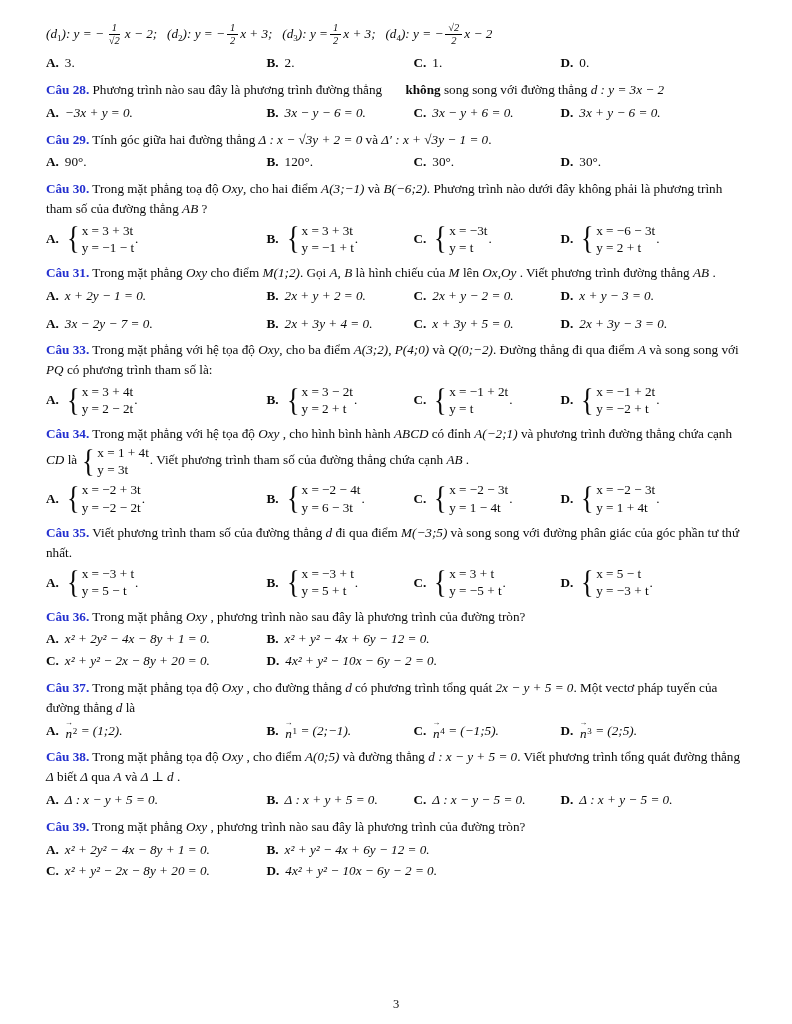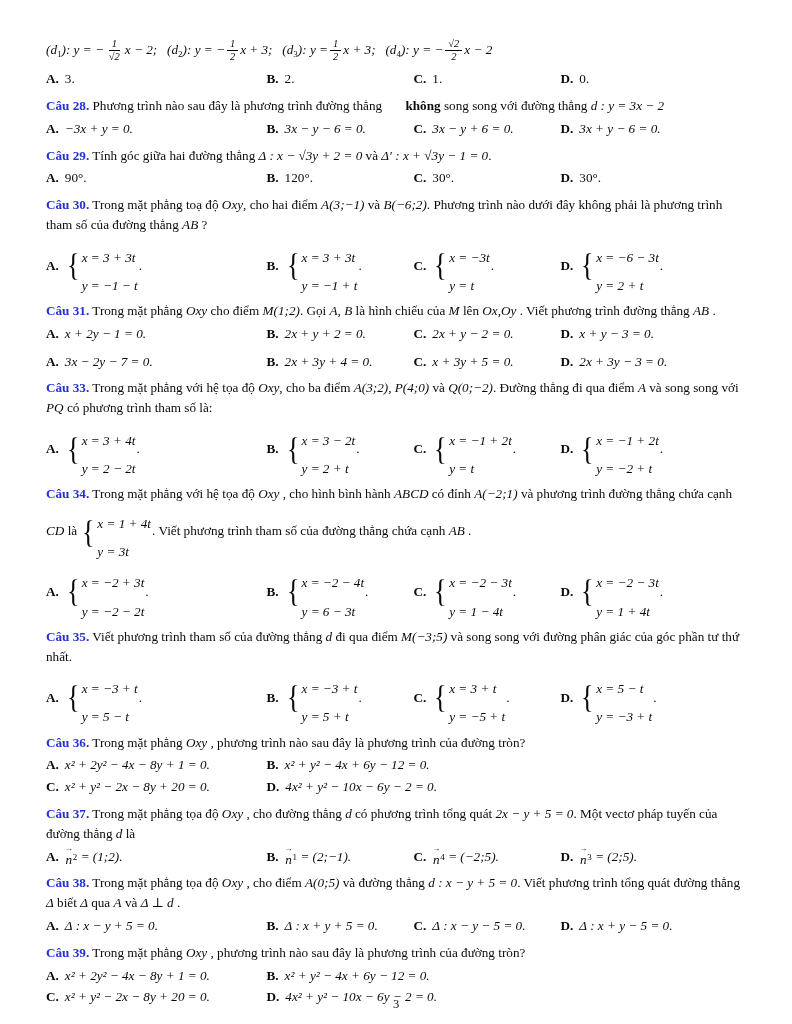--- a/index.html
+++ b/index.html
@@ -1,20 +1,20 @@
 <!DOCTYPE html>
 <html style="--accent: #2430cf;"><head>
 <meta charset="utf-8">
 <style>
   :root{ --accent:#2430cf; }
   *{ box-sizing:border-box; }
   html,body{ margin:0; padding:0; background:#ffffff; }
   .page{
     width:792px; height:1024px; position:relative; overflow:hidden;
-    padding:36px 46px 14px 46px;
+    padding:20px 46px 14px 46px;
     font-family:"Liberation Serif","DejaVu Serif",serif;
     font-size:13.2px; color:#0a0a0a; line-height:1.5;
   }
   .page span, .page b, .page sub{ white-space:pre-wrap; }
   .intro-line{ margin:2px 0 5px 0; }
   .math{ font-style:italic; font-family:"Liberation Serif","DejaVu Serif","DejaVu Sans",serif; }
   .bold-txt{ font-weight:700;margin-left:20px; }
   .qnum{ color:var(--accent); font-weight:700; }
   .question{ margin-top:6px; }
   .stem{ margin:4px 0 2px 0; }
@@ -29,21 +29,21 @@
   .frac{
     display:inline-flex; flex-direction:column; align-items:center;
     vertical-align:middle; font-size:10.5px; line-height:1.15; margin:0 2px;
     font-style:italic;
   }
   .frac .num{ border-bottom:1px solid #000; padding:0 3px; }
   .frac .den{ padding:0 3px; }
   .system{ display:inline-flex; align-items:center; vertical-align:middle; margin:0 1px; }
   .system .brace{ font-size:31px; line-height:1; font-weight:400; margin-right:1px; transform:scaleX(.85); font-style:normal; }
   .sys-lines{ display:inline-flex; flex-direction:column; }
-  .sys-line{ font-style:italic; line-height:1.3;margin-top:11px; }
+  .sys-line{ line-height:1.3; }
   .vec{ display:inline-flex; flex-direction:column; align-items:center; line-height:1; vertical-align:-2px; font-style:italic; }
   .vec-arrow{ font-size:8px; line-height:.55; height:6px; font-style:normal; }
   .page-num{ position:absolute; bottom:10px; left:0; right:0; text-align:center; font-size:12.5px; }
 </style>
 </head>
 <body>
 
 <div class="page">
   <div class="intro-line" id="intro-eq"><span class="math">(d</span><sub class="msub">1</sub><span class="math">): y = −</span><span class="frac"><span class="num">1</span><span class="den">√2</span></span><span class="math">x − 2;   (d</span><sub class="msub">2</sub><span class="math">): y = −</span><span class="frac"><span class="num">1</span><span class="den">2</span></span><span class="math">x + 3;   (d</span><sub class="msub">3</sub><span class="math">): y =</span><span class="frac"><span class="num">1</span><span class="den">2</span></span><span class="math">x + 3;   (d</span><sub class="msub">4</sub><span class="math">): y = −</span><span class="frac"><span class="num">√2</span><span class="den">2</span></span><span class="math">x − 2</span></div>
   <div class="options row4" id="intro-opts">
@@ -259,21 +259,21 @@
           <div class="option">
             <b class="opt-label">A.</b>
             <span class="opt-body"><span class="vec"><span class="vec-arrow">→</span><span class="vec-base">n</span></span><sub class="msub">2</sub><span class="math"> = (1;2).</span></span>
           </div>
           <div class="option">
             <b class="opt-label">B.</b>
             <span class="opt-body"><span class="vec"><span class="vec-arrow">→</span><span class="vec-base">n</span></span><sub class="msub">1</sub><span class="math"> = (2;−1).</span></span>
           </div>
           <div class="option">
             <b class="opt-label">C.</b>
-            <span class="opt-body"><span class="vec"><span class="vec-arrow">→</span><span class="vec-base">n</span></span><sub class="msub">4</sub><span class="math"> = (−2;5).</span></span>
+            <span class="opt-body"><span class="vec"><span class="vec-arrow">→</span><span class="vec-base">n</span></span><sub class="msub">4</sub><span class="math"> = (−1;5).</span></span>
           </div>
           <div class="option">
             <b class="opt-label">D.</b>
             <span class="opt-body"><span class="vec"><span class="vec-arrow">→</span><span class="vec-base">n</span></span><sub class="msub">3</sub><span class="math"> = (2;5).</span></span>
           </div>
         </div>
       </div>
       <div class="question">
         <p class="stem"><b class="qnum">Câu 38.</b> <span class="txt">Trong mặt phẳng tọa độ </span><span class="math">Oxy</span><span class="txt"> , cho điểm </span><span class="math">A(0;5)</span><span class="txt"> và đường thẳng </span><span class="math">d : x − y + 5 = 0</span><span class="txt">. Viết phương trình tổng quát đường thẳng </span><span class="math">Δ</span><span class="txt"> biết </span><span class="math">Δ</span><span class="txt"> qua </span><span class="math">A</span><span class="txt"> và </span><span class="math">Δ ⊥ d</span><span class="txt"> .</span></p>
         <div class="options row4">

